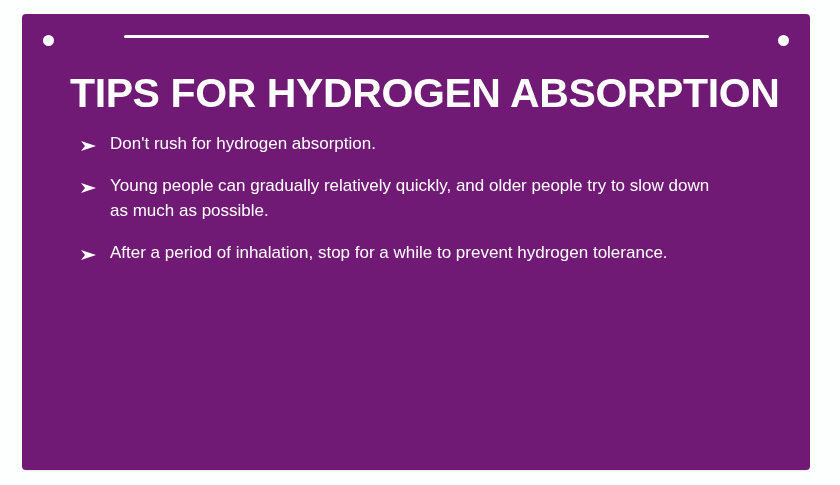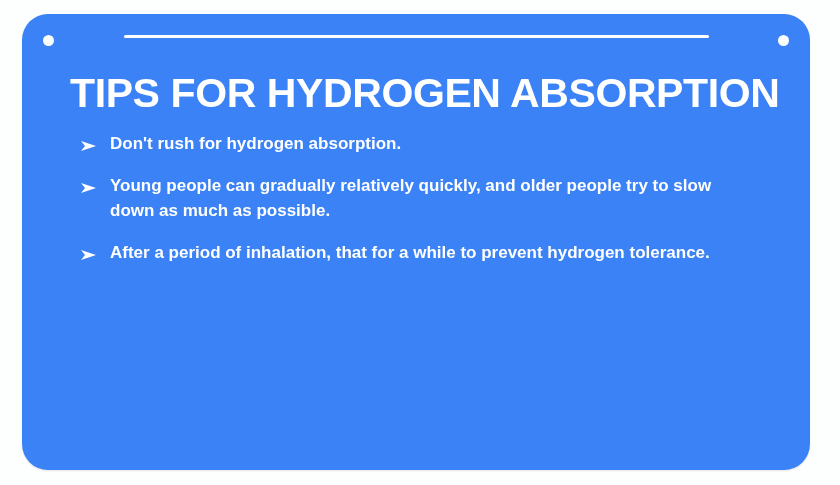--- a/index.html
+++ b/index.html
@@ -21,22 +21,22 @@
     background: #fdfefe;
   }
 
   
   .sign-panel {
     position: absolute;
     left: 22px;
     top: 14px;
     width: 788px;
     height: 456px;
-    background: #3b82f6;
-    border-radius: 26px;
+    background: #701a75;
+    border-radius: 4px;
     box-sizing: border-box;
     box-shadow: 0 1px 2px rgba(0,0,0,0.10);
   }
 
   
   .screw-hole {
     position: absolute;
     width: 11px;
     height: 11px;
     border-radius: 50%;
@@ -100,21 +100,20 @@
   }
   .tip-bullet svg { display: block; margin-top: 8px; }
 
   .tip-text {
     flex: 1 1 auto;
     color: #ffffff;
     font-family: "Liberation Sans", sans-serif;
     font-size: 17px;
     line-height: 25px;
     max-width: 620px;
-    font-weight: bold;
   }
 </style>
 </head>
 <body>
 
 <div class="stage">
 
   <div class="sign-panel">
 
     <span class="screw-hole left"></span>
@@ -145,18 +144,18 @@
         </span>
         <span class="tip-text">Young people can gradually relatively quickly, and older people try to slow down as much as possible.</span>
       </li>
 
       <li class="tip-item">
         <span class="tip-bullet">
           <svg width="17" height="12" viewBox="0 0 17 12" aria-hidden="true">
             <path d="M1 1 L16 6 L1 11 L5 6 Z" fill="#ffffff"></path>
           </svg>
         </span>
-        <span class="tip-text">After a period of inhalation, that for a while to prevent hydrogen tolerance.</span>
+        <span class="tip-text">After a period of inhalation, stop for a while to prevent hydrogen tolerance.</span>
       </li>
 
     </ul>
   </div>
 </div>
 
 </body></html>

